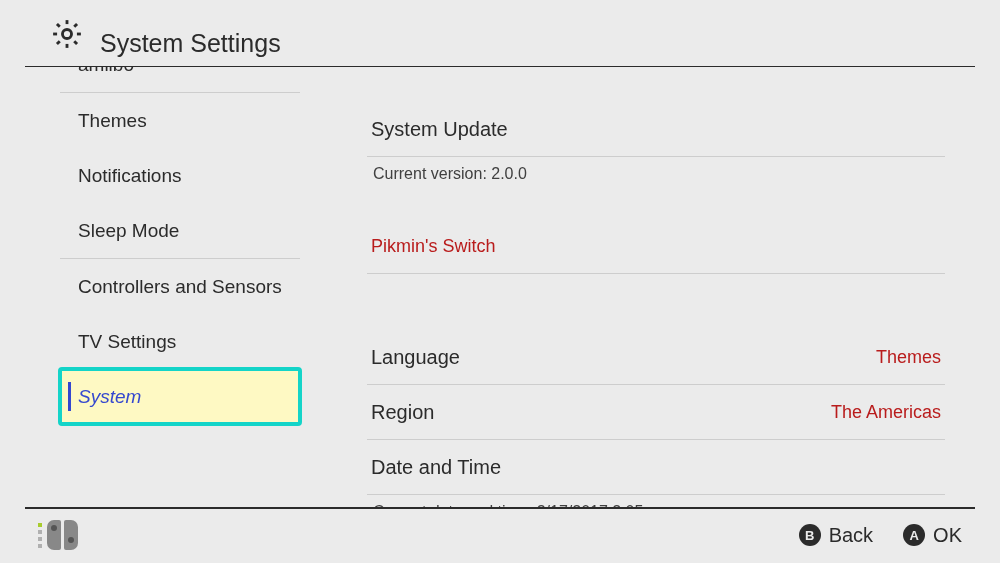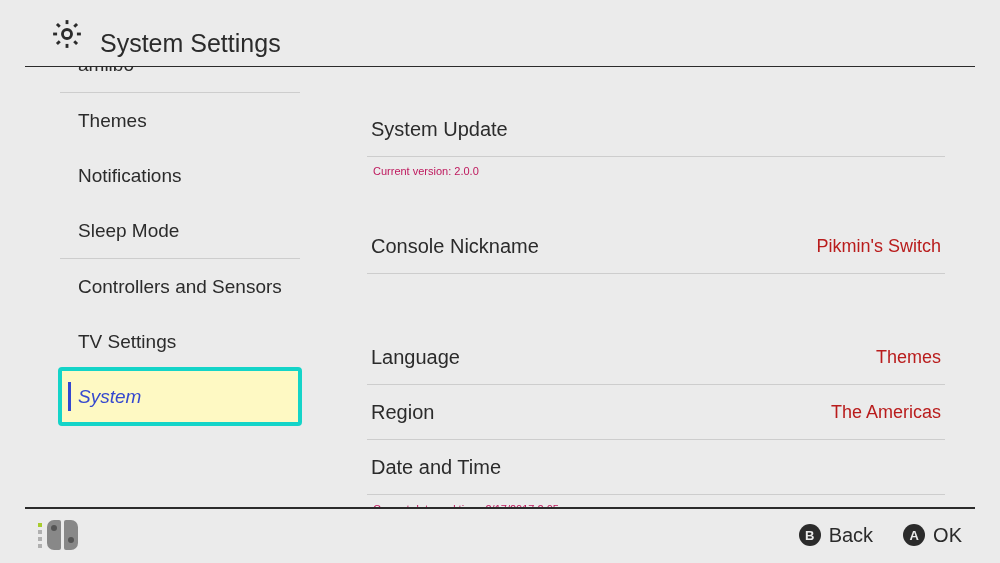--- a/index.html
+++ b/index.html
@@ -123,22 +123,22 @@
       cursor: pointer;
     }
     .setting-row.with-border {
       border-bottom: 1px solid #cdcdcd;
     }
     .setting-value {
       color: #b91c1c;
       font-size: 18px;
     }
     .setting-sub {
-      font-size: 11px;
-      color: #be185d;
+      font-size: 16px;
+      color: #404040;
       padding: 8px 4px 0 6px;
       height: 32px;
     }
     .spacer-small {
       height: 35px;
     }
     .spacer-tiny {
       height: 30px;
     }
     .footer {
@@ -274,21 +274,20 @@
       <div class="spacer-small"></div>
 
       <div class="setting-row with-border">
         <span>System Update</span>
       </div>
       <div class="setting-sub">Current version: 2.0.0</div>
 
       <div class="spacer-tiny"></div>
 
       <div class="setting-row with-border">
-        <span>Console Nickname</span>
         <span class="setting-value">Pikmin's Switch</span>
       </div>
 
       <div style="height:56px"></div>
 
       <div class="setting-row with-border">
         <span>Language</span>
         <span class="setting-value">Themes</span>
       </div>
 

